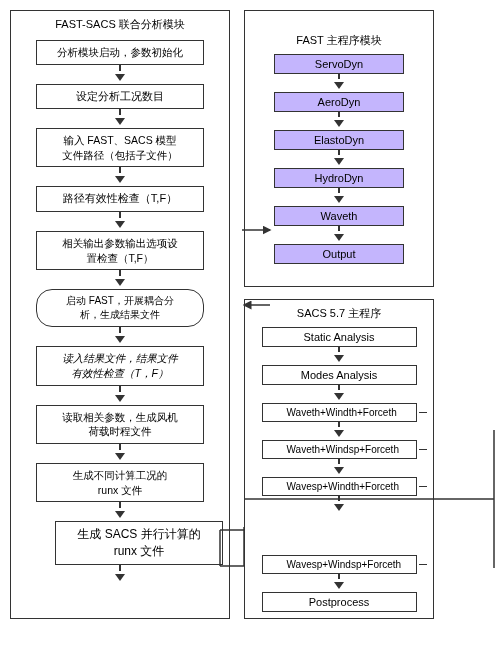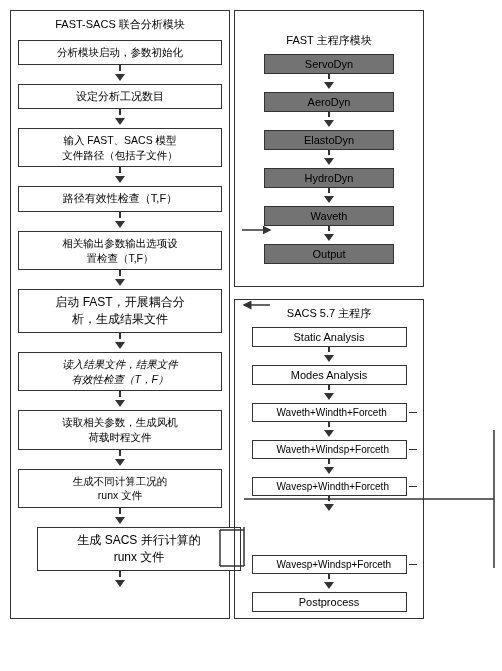--- a/index.html
+++ b/index.html
@@ -7,21 +7,21 @@
       font-family: Arial, "Microsoft YaHei", sans-serif;
       font-size: 11px;
       background: #fff;
       width: 502px;
       min-height: 671px;
       padding: 10px;
     }
 
     .diagram-container {
       display: flex;
-      gap: 4px;
+      gap: 14px;
       width: 482px;
     }
 
     
     .left-col {
       display: flex;
       flex-direction: column;
       align-items: center;
       width: 220px;
       border: 1.5px solid #333;
@@ -33,21 +33,21 @@
       font-size: 11px;
       margin-bottom: 8px;
       white-space: nowrap;
     }
 
     .box {
       border: 1.5px solid #333;
       padding: 4px 6px;
       text-align: center;
       font-size: 11px;
-      width: 204px;
+      width: 168px;
       line-height: 1.4;
       background: #fff;
     }
 
     .arrow-down {
       width: 0;
       height: 0;
       border-left: 5px solid transparent;
       border-right: 5px solid transparent;
       border-top: 7px solid #333;
@@ -83,21 +83,21 @@
       margin-bottom: 6px;
     }
 
     .fast-sub-box {
       border: 1.5px solid #333;
       padding: 3px 6px;
       text-align: center;
       font-size: 11px;
       width: 130px;
       margin: 0 auto;
-      background: #737373;
+      background: #c4b5fd;
     }
 
     
     .sacs-module {
       border: 1.5px solid #333;
       padding: 6px;
       position: relative;
     }
 
     .sacs-module-title {
@@ -139,21 +139,21 @@
 
     <div class="box">路径有效性检查（T,F）</div>
     <div class="line-down"></div>
     <div class="arrow-down"></div>
 
     <div class="box" style="font-size:10.5px; white-space: pre-line;">相关输出参数输出选项设
 置检查（T,F）</div>
     <div class="line-down"></div>
     <div class="arrow-down"></div>
 
-    <div class="box" style="font-size:12px; white-space: pre-line;">启动 FAST，开展耦合分
+    <div class="box" style="font-size:10px; white-space: pre-line; border-radius: 16px;">启动 FAST，开展耦合分
 析，生成结果文件</div>
     <div class="line-down"></div>
     <div class="arrow-down"></div>
 
     <div class="box" style="font-size:10.5px; white-space: pre-line; font-style: italic;">读入结果文件，结果文件
 有效性检查（T，F）</div>
     <div class="line-down"></div>
     <div class="arrow-down"></div>
 
     <div class="box" style="font-size:10.5px; white-space: pre-line;">读取相关参数，生成风机

